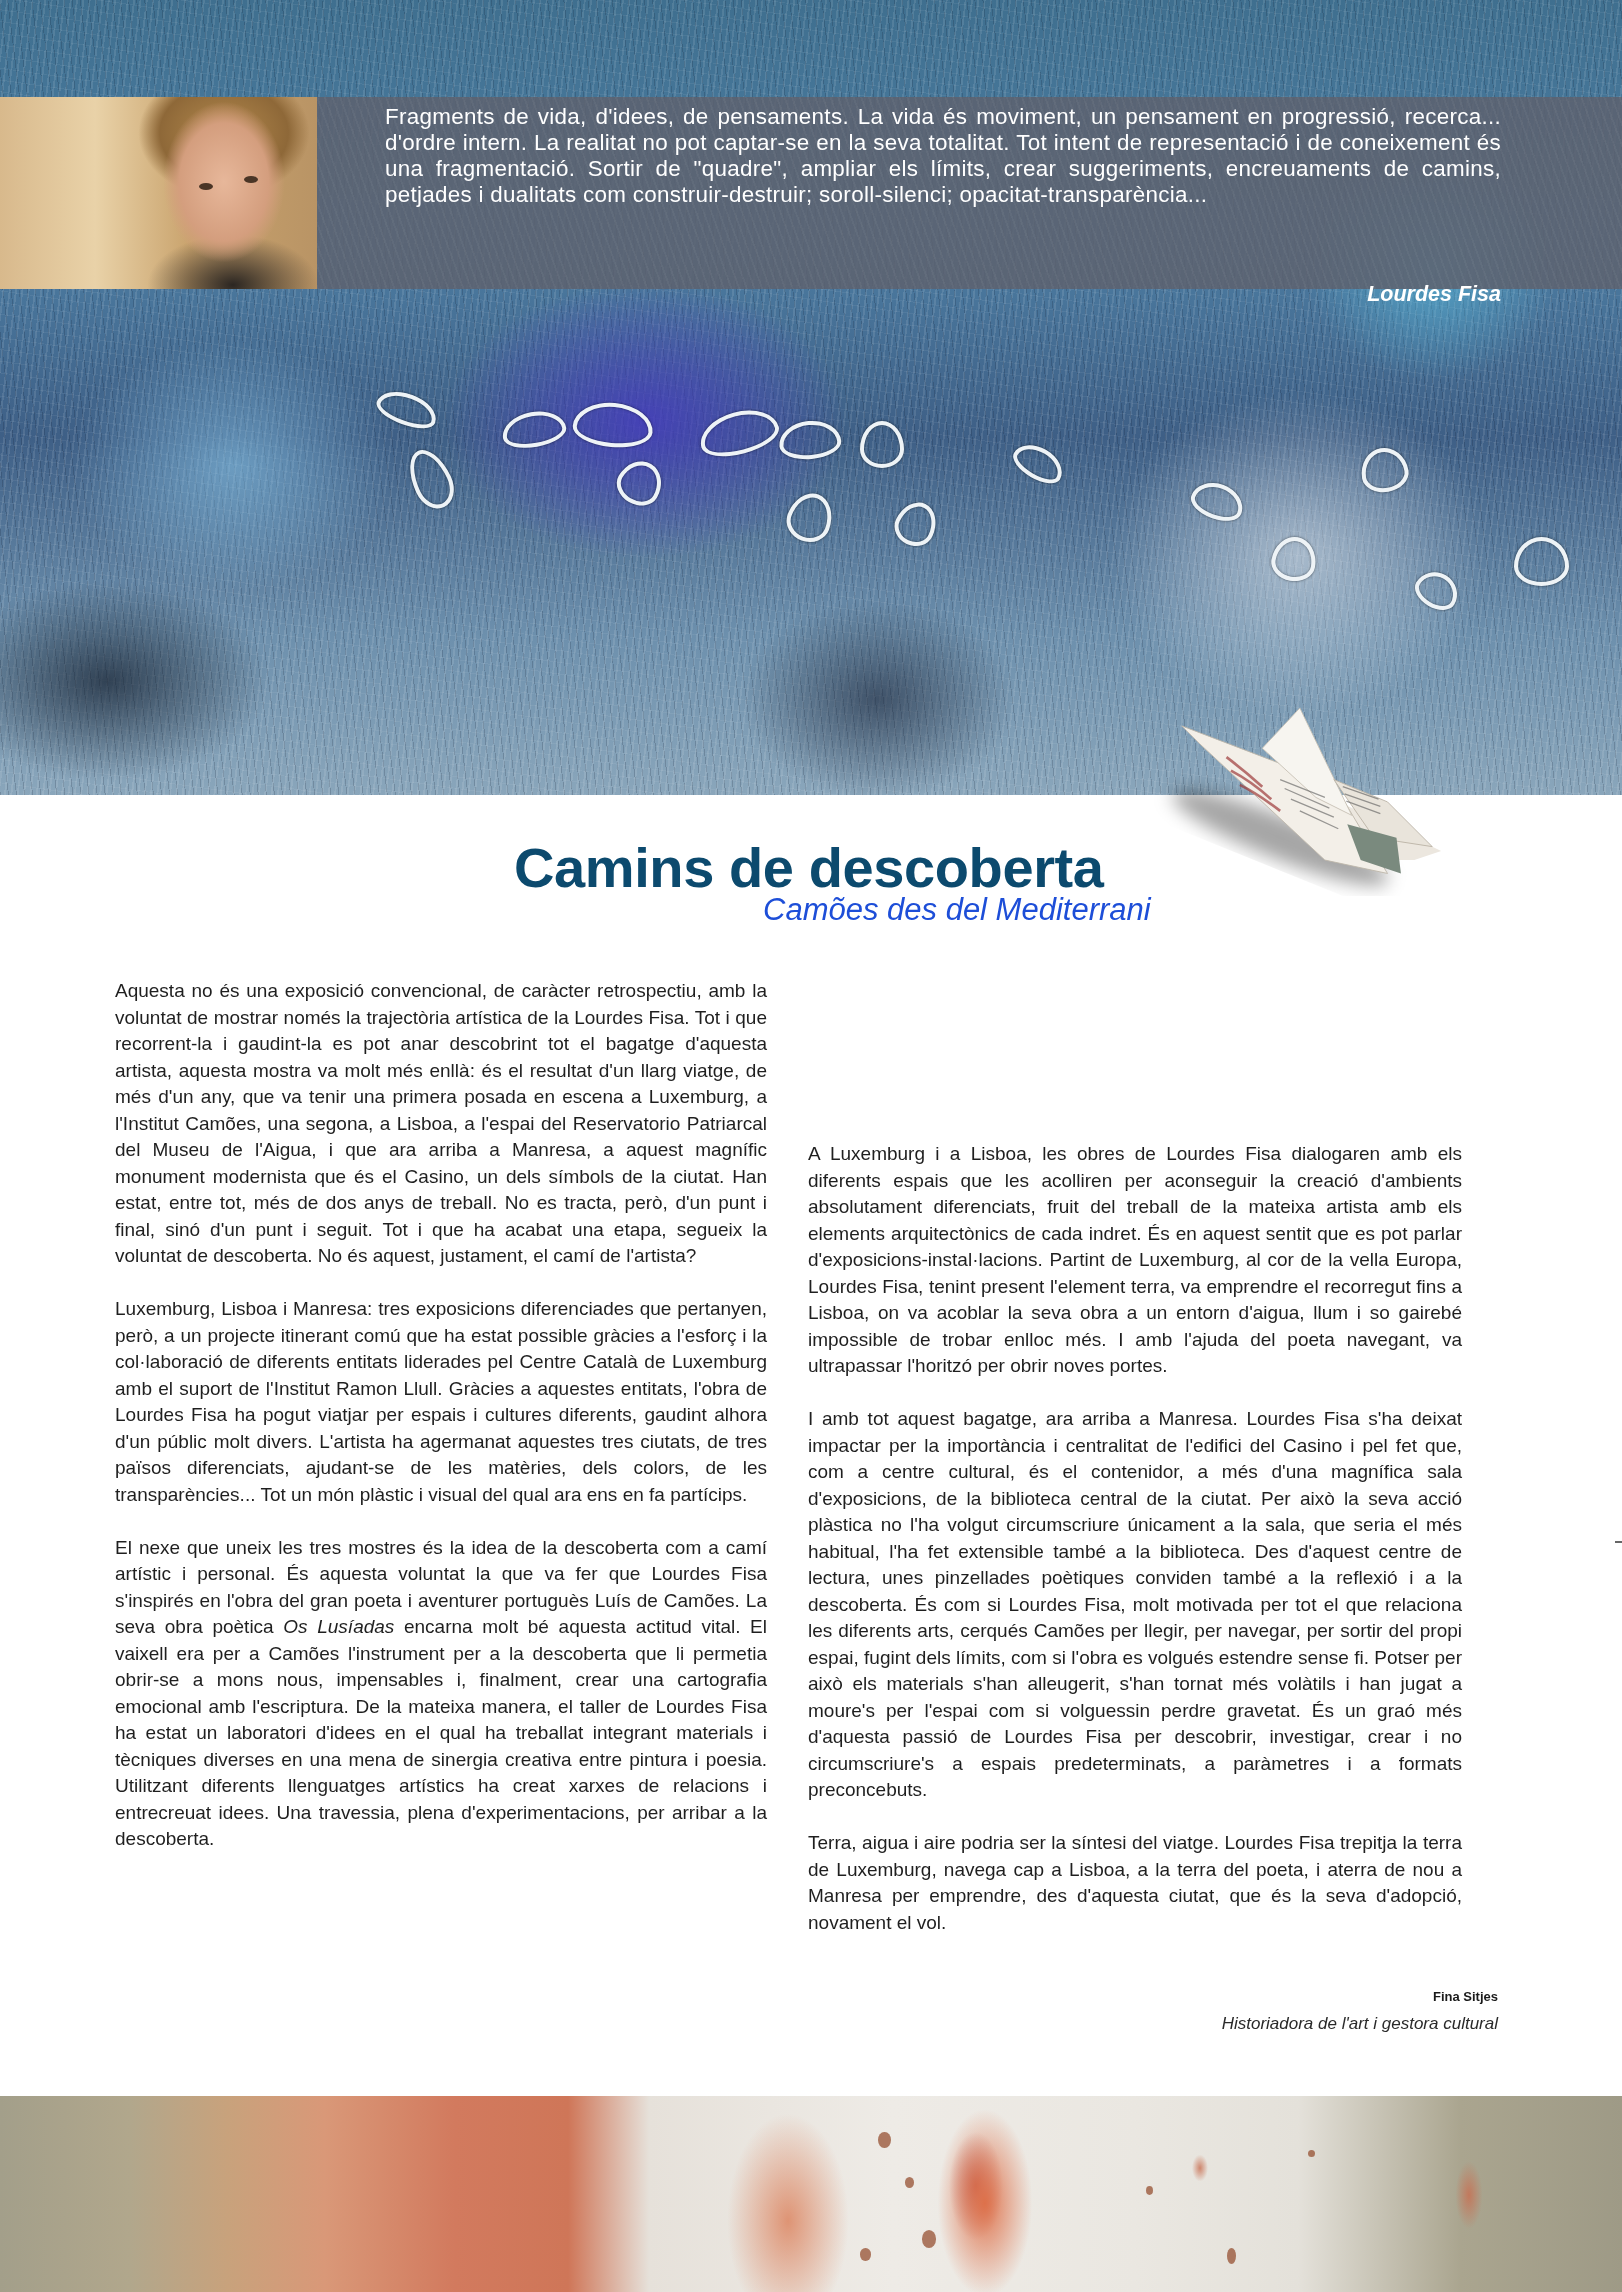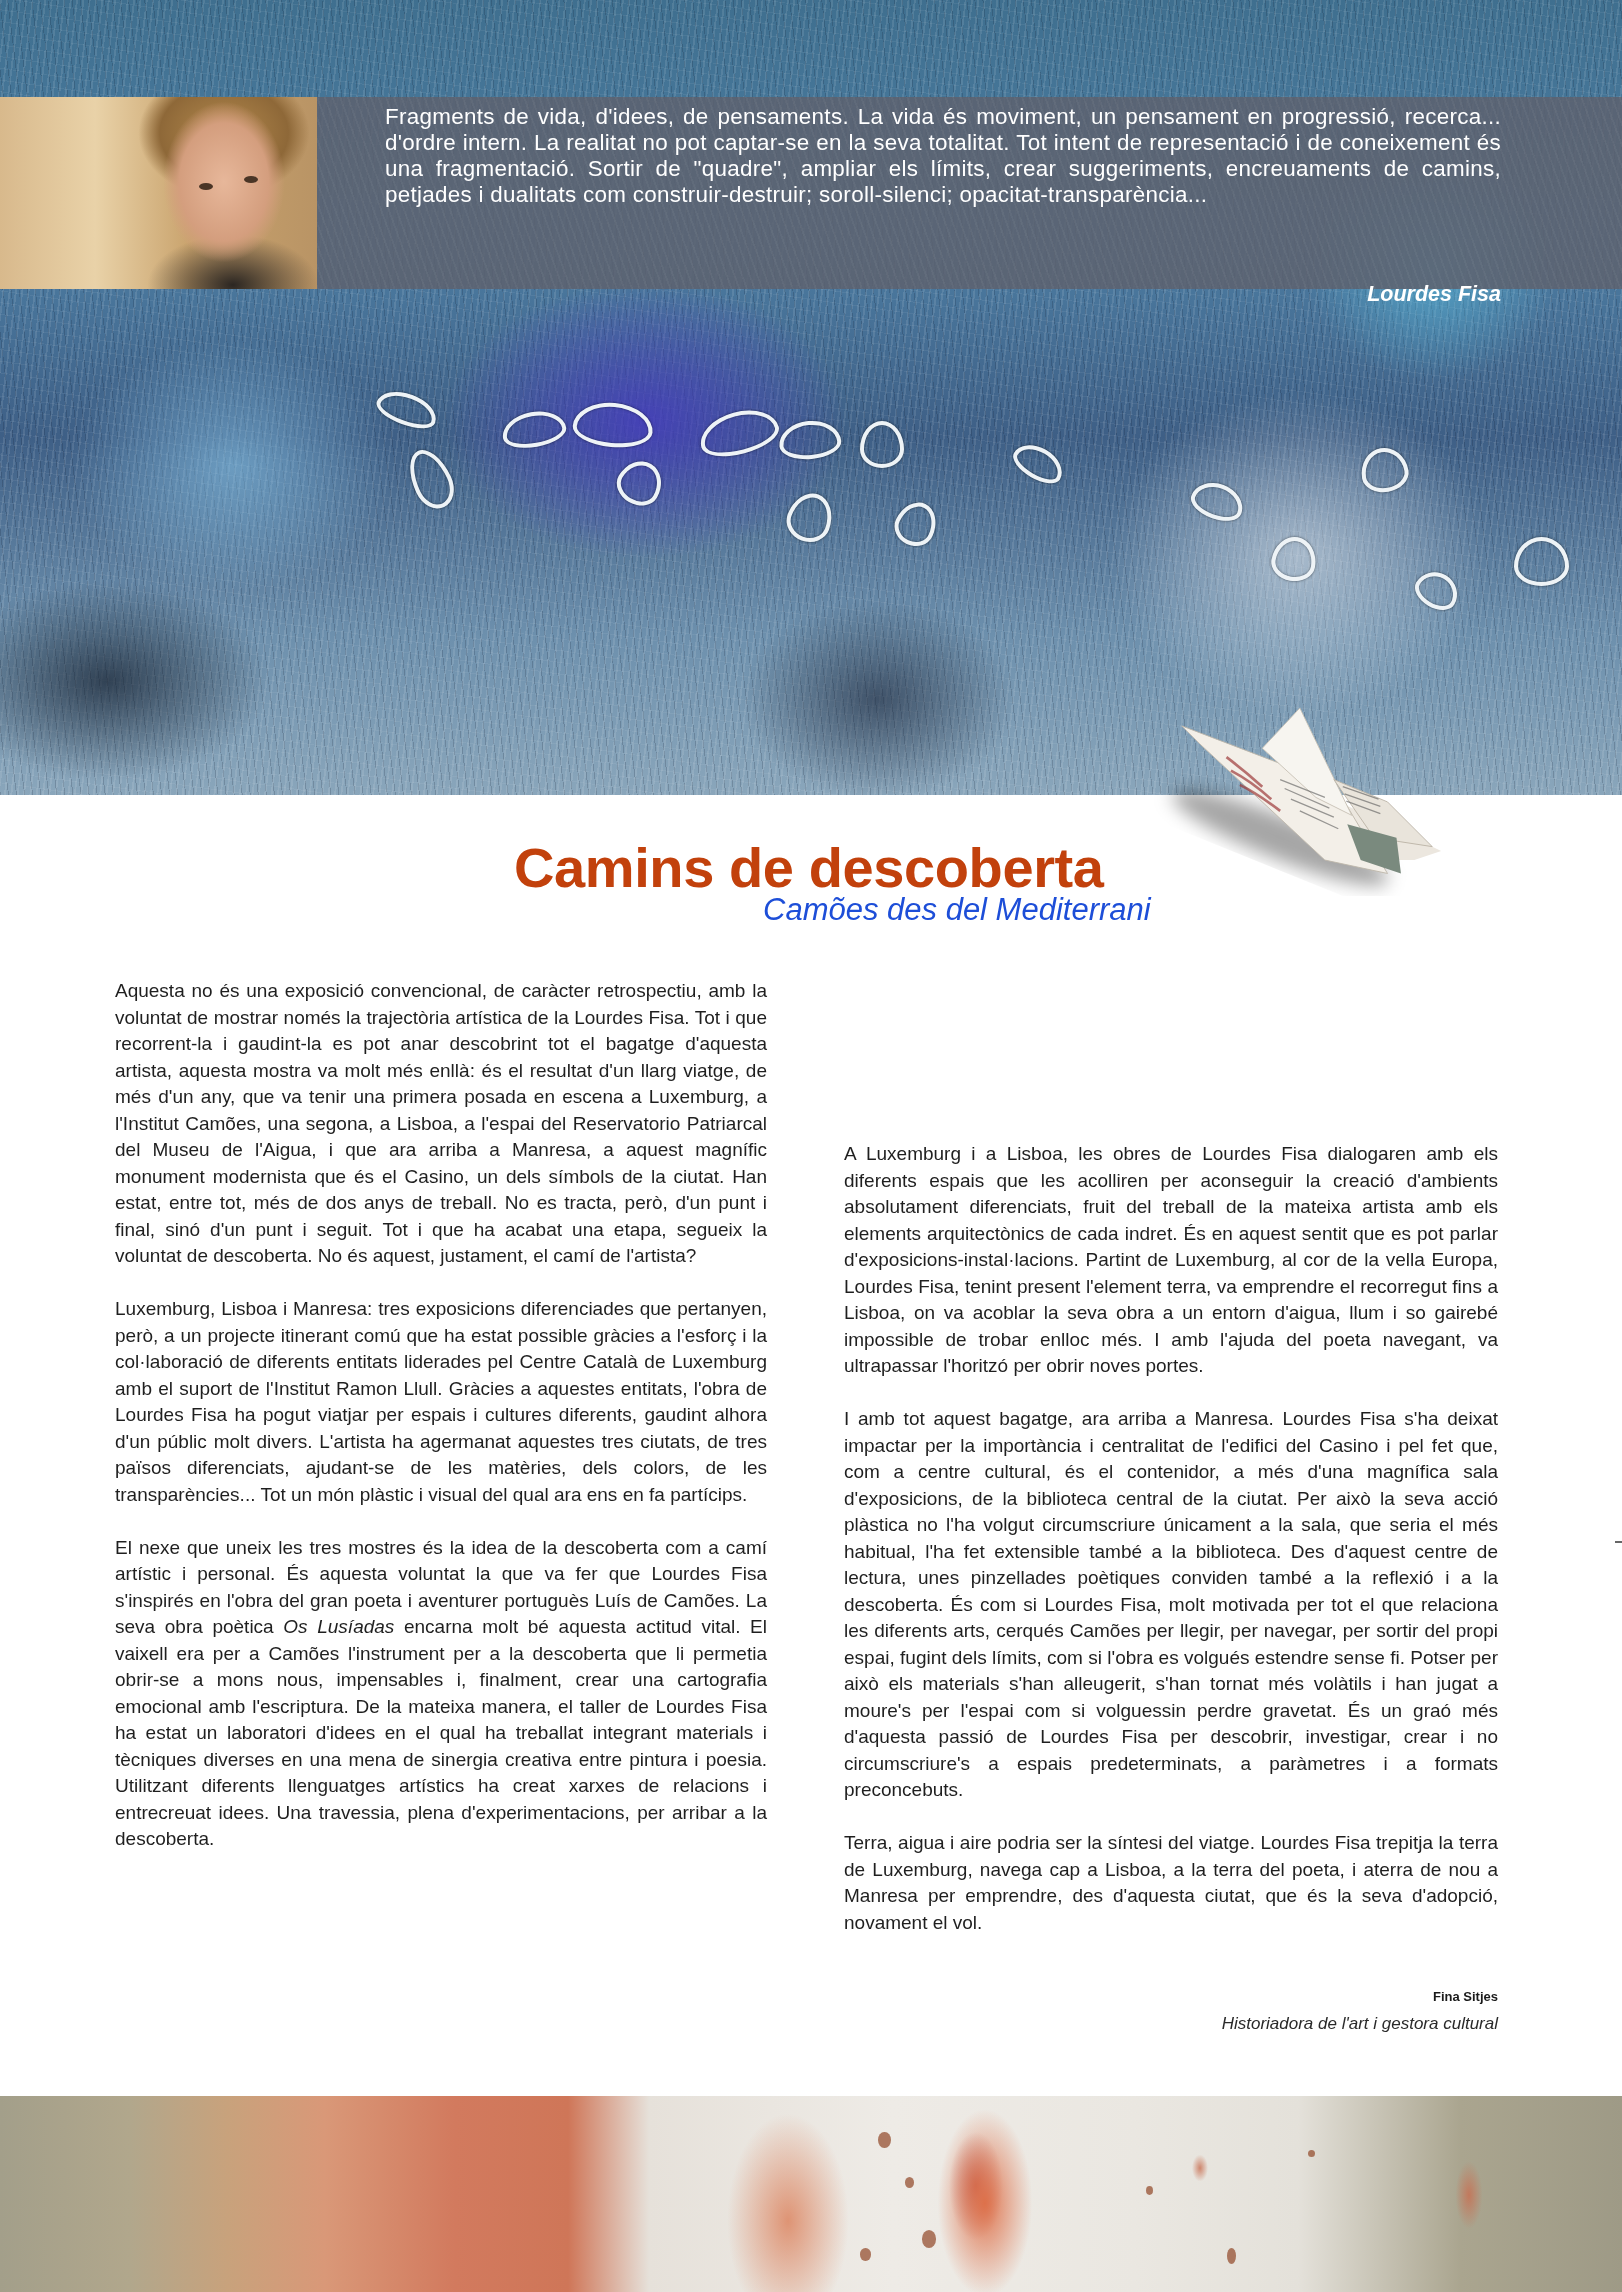--- a/index.html
+++ b/index.html
@@ -58,35 +58,35 @@
     position: absolute; right: 122px; top: 149px;
     color: #ffffff; font-size: 21.5px; font-weight: bold; font-style: italic; margin-top: 36px;
   }
 
   
   .boat { position: absolute; left: 1146px; top: 681px; width: 322px; height: 215px; }
 
   
   .title {
     position: absolute; left: 514px; top: 836px;
-    font-size: 56px; font-weight: bold; color: #c2410c; letter-spacing: -0.4px;
+    font-size: 56px; font-weight: bold; color: #0c4a6e; letter-spacing: -0.4px;
     line-height: 63px; white-space: nowrap;
   }
   .subtitle {
     position: absolute; left: 763px; top: 892px;
     font-size: 31px; font-style: italic; color: #1d4ed8; white-space: nowrap; line-height: 36px;
   }
 
   
   .col {
     position: absolute; font-size: 19px; line-height: 26.5px; color: #1f1f1f; text-align: justify;
   }
   .col p { margin: 0 0 26.5px 0; }
   .col-left { left: 115px; top: 978px; width: 652px; }
-  .col-right { left: 844px; top: 1141px; width: 654px; }
+  .col-right { left: 808px; top: 1141px; width: 654px; }
   .col em { font-style: italic; }
 
   .signature { position: absolute; right: 125px; top: 1983px; text-align: right; }
   .sig-name { font-size: 13px; font-weight: bold; color: #1a1a1a; line-height: 27px; }
   .sig-role { font-size: 17px; font-style: italic; color: #2a2a2a; line-height: 27px; margin-left: 12px; }
 
   .margin-mark { position: absolute; left: 1615px; top: 1541px; width: 8px; height: 1.8px; background: #666; }
 
   
   .painting-bottom {

